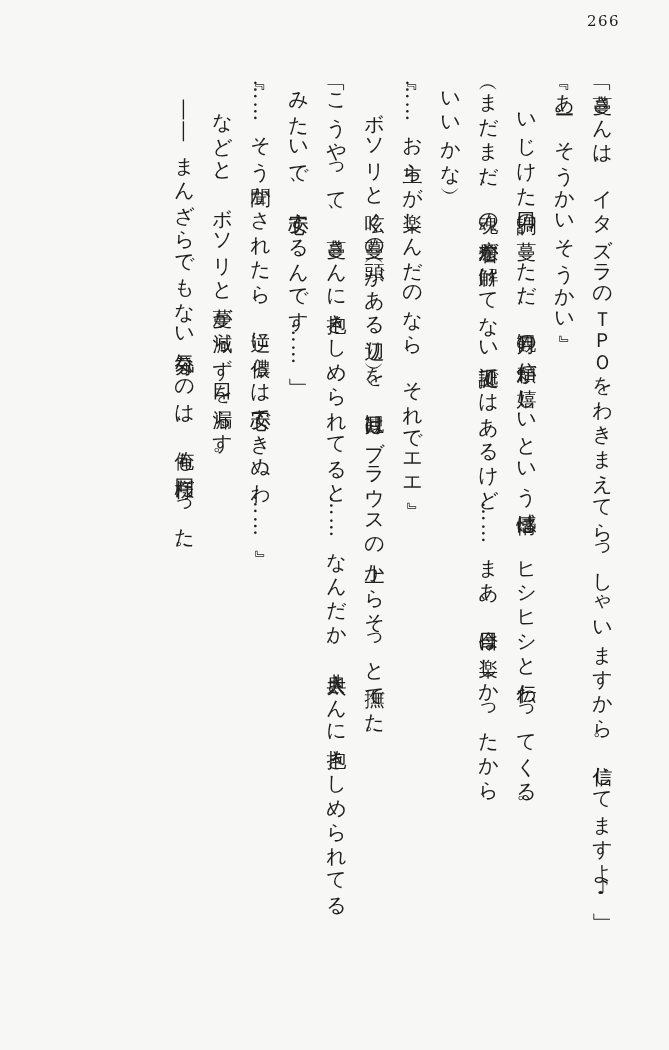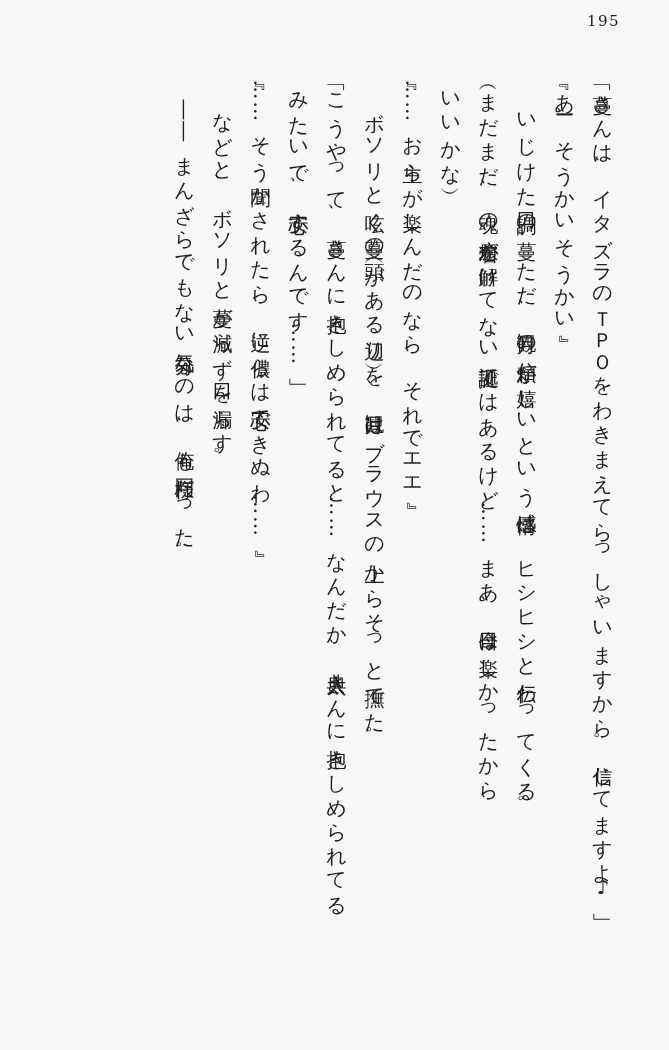--- a/index.html
+++ b/index.html
@@ -43,21 +43,21 @@
     padding: 0;
     line-height: 38px; 
     font-weight: 400;
   }
 </style>
 </head>
 <body style="--paper: #f7f7f5; --ink: #1e1e1e;">
 
 <div class="page">
 
-  <div class="page-number">195</div>
+  <div class="page-number">266</div>
 
   <div class="text-block">
     <p class="text-line">「蔓さんは、イタズラのＴＰＯをわきまえてらっしゃいますから。信じてますよ♪」</p>
     <p class="text-line">『あー、そうかいそうかい』</p>
     <p class="text-line">　いじけた口調の蔓。ただ、観月の信頼が嬉しいという感情は、ヒシヒシと伝わってくる。</p>
     <p class="text-line">（まだまだ、魂の癒着が解けてない証拠ではあるけど……まあ、今日は楽しかったから、</p>
     <p class="text-line">いいかな）</p>
     <p class="text-line">『……お主らが楽しんだのなら、それでエエ』</p>
     <p class="text-line">　ボソリと呟く蔓の頭（がある辺り）を、観月はブラウスの上からそっと撫でた。</p>
     <p class="text-line">「こうやって、蔓さんに抱きしめられてると……なんだか、典太さんに抱きしめられてる</p>

